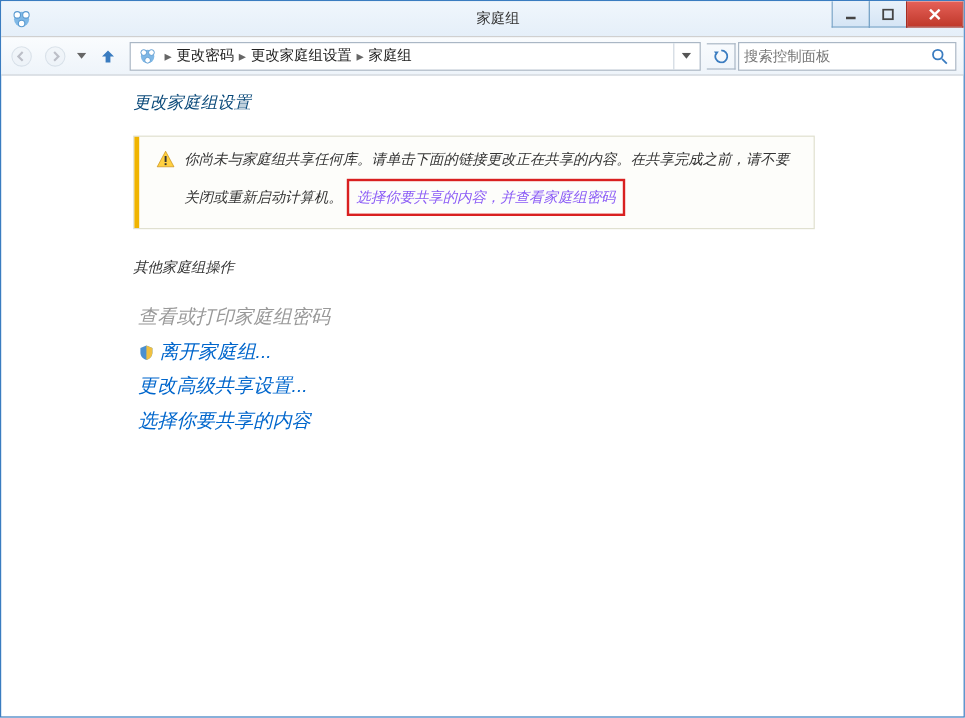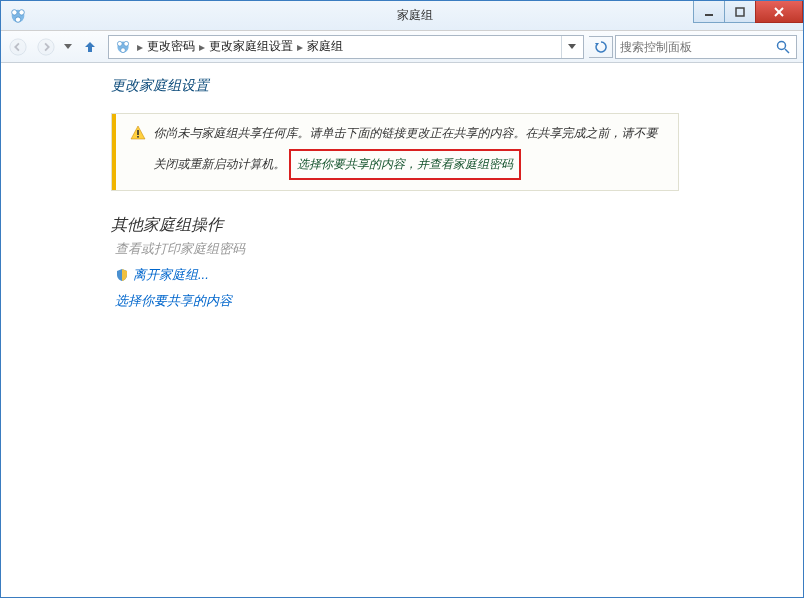--- a/index.html
+++ b/index.html
@@ -34,25 +34,25 @@
     
     .content { padding: 14px 30px 0 110px; font-style: italic; }
     .page-title { font-size: 14px; color: #0b4a7a; font-weight: 400; margin-bottom: 18px; }
     
     .notice-box { border: 1px solid #e0e0d0; background: #fdfdfa; display: flex; margin-bottom: 24px; width: 568px;}
     .notice-bar { width: 6px; background: #f0b400; }
     .notice-body { padding: 10px 14px; display: flex; gap: 8px; }
     .warn-icon { width: 16px; height: 16px; flex-shrink: 0; margin-top: 1px;}
     .notice-text { font-size: 12px; color: #333; line-height: 1.6; }
     .notice-link-wrap { border: 2px solid #d92020; padding: 4px 6px; margin-top: 6px; display: inline-block;}
-    .notice-link { color: #14532d; font-size: 12px; cursor: pointer;}
+    .notice-link { color: #8b5cf6; font-size: 12px; cursor: pointer;}
     
-    .section-title { font-size: 16px; color: #333; margin-bottom: 4px; }
+    .section-title { font-size: 12px; color: #333; margin-bottom: 22px; }
     .link-list { display: flex; flex-direction: column; gap: 8px; margin-left: 4px;}
-    .link-item { font-size: 13px; color: #0066cc; cursor: pointer; display: flex; align-items: center; gap: 4px;}
+    .link-item { font-size: 16px; color: #0066cc; cursor: pointer; display: flex; align-items: center; gap: 4px;}
     .link-item.disabled { color: #999; cursor: default;}
     .shield-icon { width: 14px; height: 14px; }
     
     .hg-icon circle.big { fill:#7fb8e6; }
     .hg-icon circle.small { fill:#fff; stroke:#5a9ad0; stroke-width:1;}
   </style>
 </head>
 <body>
 
 <div class="titlebar">
@@ -167,15 +167,16 @@
     <div class="link-item disabled">
       <span>查看或打印家庭组密码</span>
     </div>
     <div class="link-item">
       <svg class="shield-icon" viewBox="0 0 14 14">
         <path d="M7 1 L12 3 L12 7 C12 10 9.5 12.5 7 13 C4.5 12.5 2 10 2 7 L2 3 Z" fill="#4a90d0"></path>
         <path d="M7 1 L12 3 L12 7 C12 10 9.5 12.5 7 13 L7 1 Z" fill="#f0c040"></path>
       </svg>
       <span>离开家庭组...</span>
     </div>
+    <div class="link-item">更改高级共享设置...</div>
     <div class="link-item">选择你要共享的内容</div>
   </div>
 </div>
 
 </body></html>

